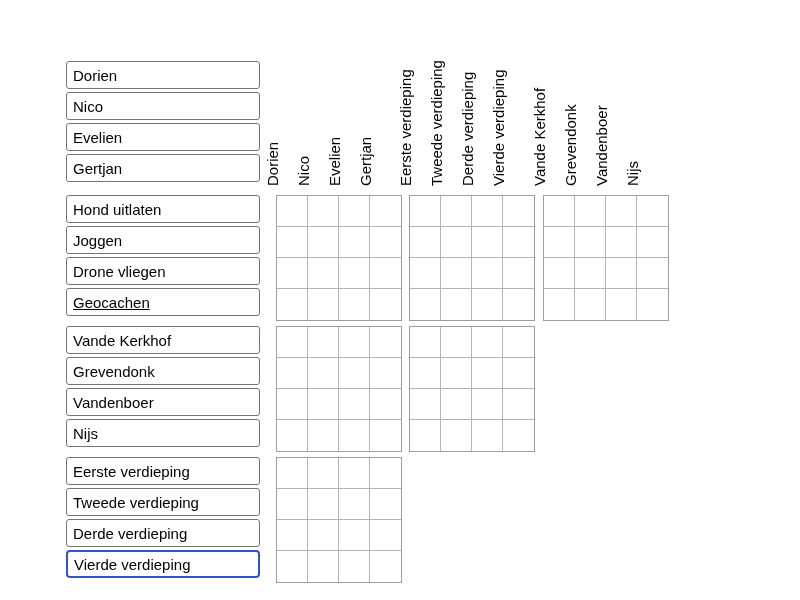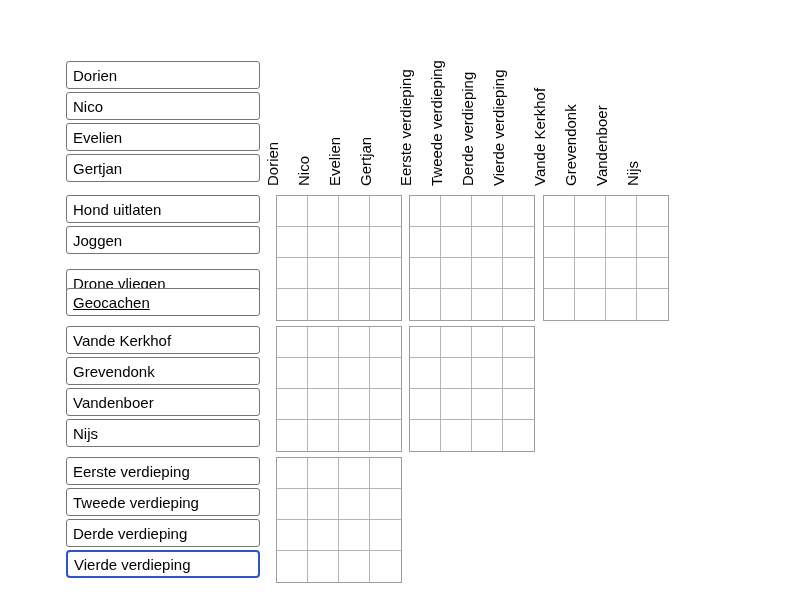--- a/index.html
+++ b/index.html
@@ -52,21 +52,21 @@
   <span class="ch" style="left:611px">Vandenboer</span>
   <span class="ch" style="left:642px">Nijs</span>
 
   <input class="lbl" style="top: 61px;" value="Dorien">
   <input class="lbl" style="top: 92px;" value="Nico">
   <input class="lbl" style="top: 123px;" value="Evelien">
   <input class="lbl" style="top: 154px;" value="Gertjan">
 
   <input class="lbl" style="top: 226px;" value="Joggen">
   <input class="lbl" style="top: 195px;" value="Hond uitlaten">
-  <input class="lbl" style="top: 257px; margin-top: 12px;" value="Drone vliegen">
+  <input class="lbl" style="top: 257px;" value="Drone vliegen">
   <input class="lbl" style="top: 288px; text-decoration: underline;" value="Geocachen">
 
   <input class="lbl" style="top: 326px;" value="Vande Kerkhof">
   <input class="lbl" style="top: 357px;" value="Grevendonk">
   <input class="lbl" style="top: 388px;" value="Vandenboer">
   <input class="lbl" style="top: 419px;" value="Nijs">
 
   <input class="lbl" style="top: 457px;" value="Eerste verdieping">
   <input class="lbl" style="top: 488px;" value="Tweede verdieping">
   <input class="lbl" style="top: 519px;" value="Derde verdieping">

